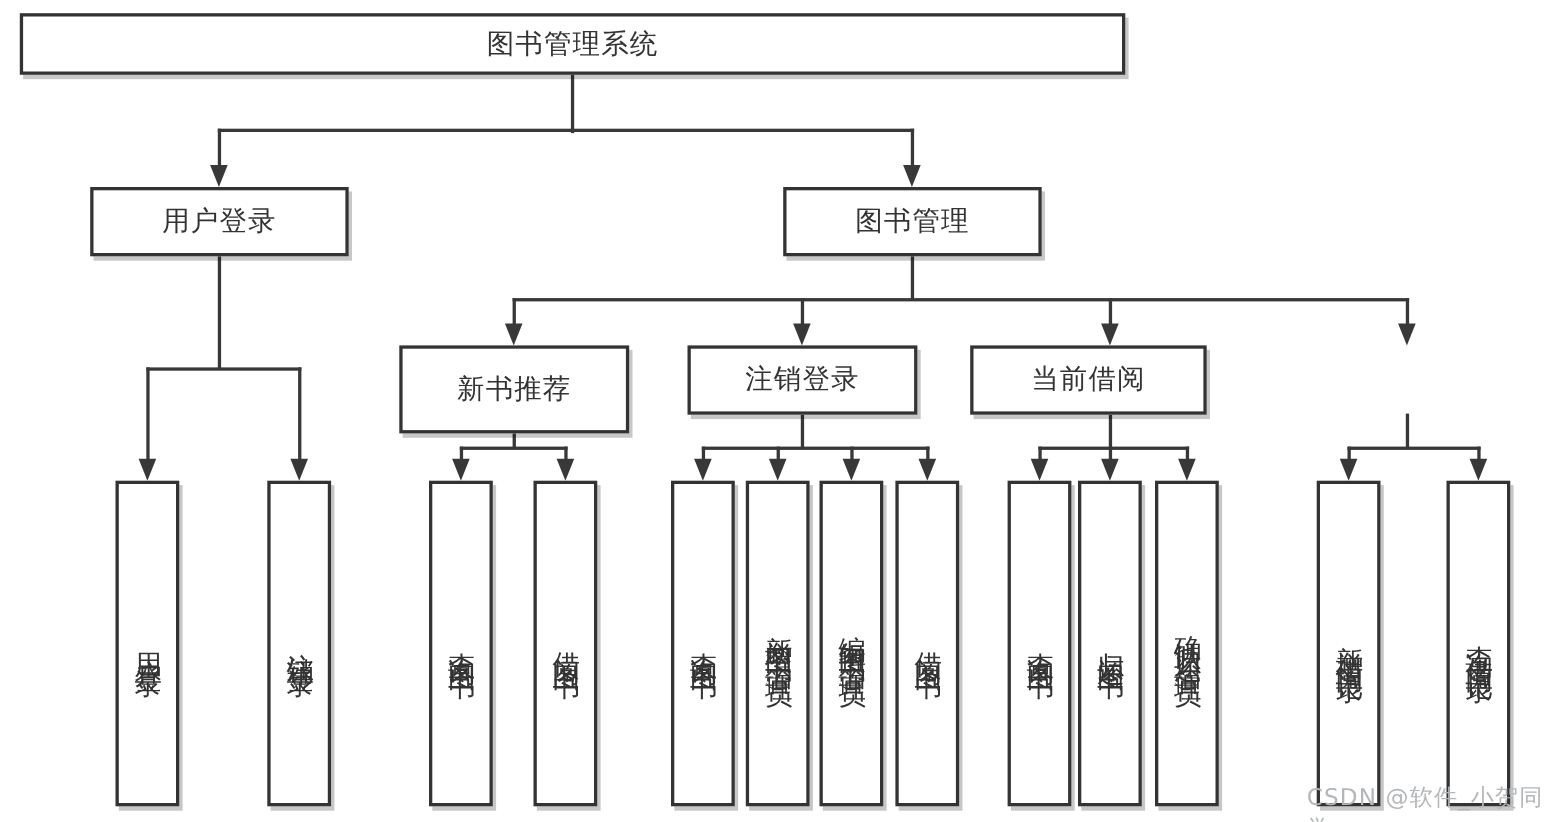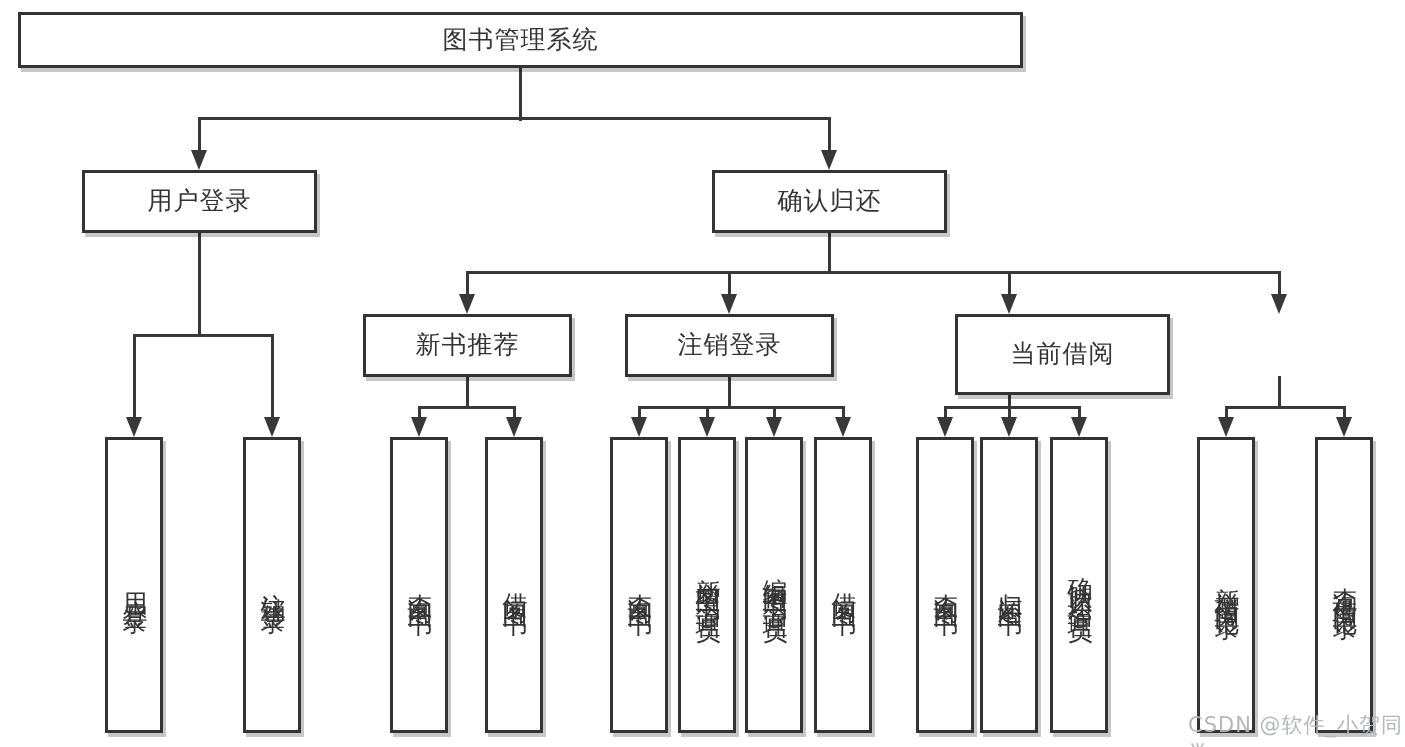--- a/index.html
+++ b/index.html
@@ -100,25 +100,25 @@
   <div class="arw" style="left:835px;top:417px;"></div>
   <div class="arw" style="left:937px;top:417px;"></div>
   <div class="arw" style="left:1001px;top:417px;"></div>
   <div class="arw" style="left:1071px;top:417px;"></div>
   <div class="arw" style="left:1218px;top:417px;"></div>
   <div class="arw" style="left:1336px;top:417px;"></div>
 
   <div class="box h" style="left:18px;top:12px;width:1005px;height:56px;">图书管理系统</div>
 
   <div class="box h" style="left:82px;top:170px;width:235px;height:63px;">用户登录</div>
-  <div class="box h" style="left:712px;top:170px;width:235px;height:63px;">确认归还</div>
+  <div class="box h" style="left:712px;top:170px;width:235px;height:63px;">图书管理</div>
 
-  <div class="box h" style="left:363px;top:314px;width:209px;height:63px;">新书推荐</div>
+  <div class="box h" style="left:363px;top:314px;width:209px;height:80px;">新书推荐</div>
   <div class="box h" style="left:625px;top:314px;width:209px;height:63px;">注销登录</div>
-  <div class="box h" style="left:955px;top:314px;width:215px;height:81px;">当前借阅</div>
+  <div class="box h" style="left:882px;top:314px;width:215px;height:63px;">当前借阅</div>
 
   <div class="box v" style="left:105px;top:437px;width:58px;height:296px;">用户登录</div>
   <div class="box v" style="left:243px;top:437px;width:58px;height:296px;">注销登录</div>
 
   <div class="box v" style="left:390px;top:437px;width:58px;height:296px;">查询图书</div>
   <div class="box v" style="left:485px;top:437px;width:58px;height:296px;">借阅图书</div>
 
   <div class="box v" style="left:610px;top:437px;width:58px;height:296px;">查询图书</div>
   <div class="box v" style="left:678px;top:437px;width:58px;height:296px;">新增图书（管理员）</div>
   <div class="box v" style="left:745px;top:437px;width:58px;height:296px;">编辑图书（管理员）</div>

